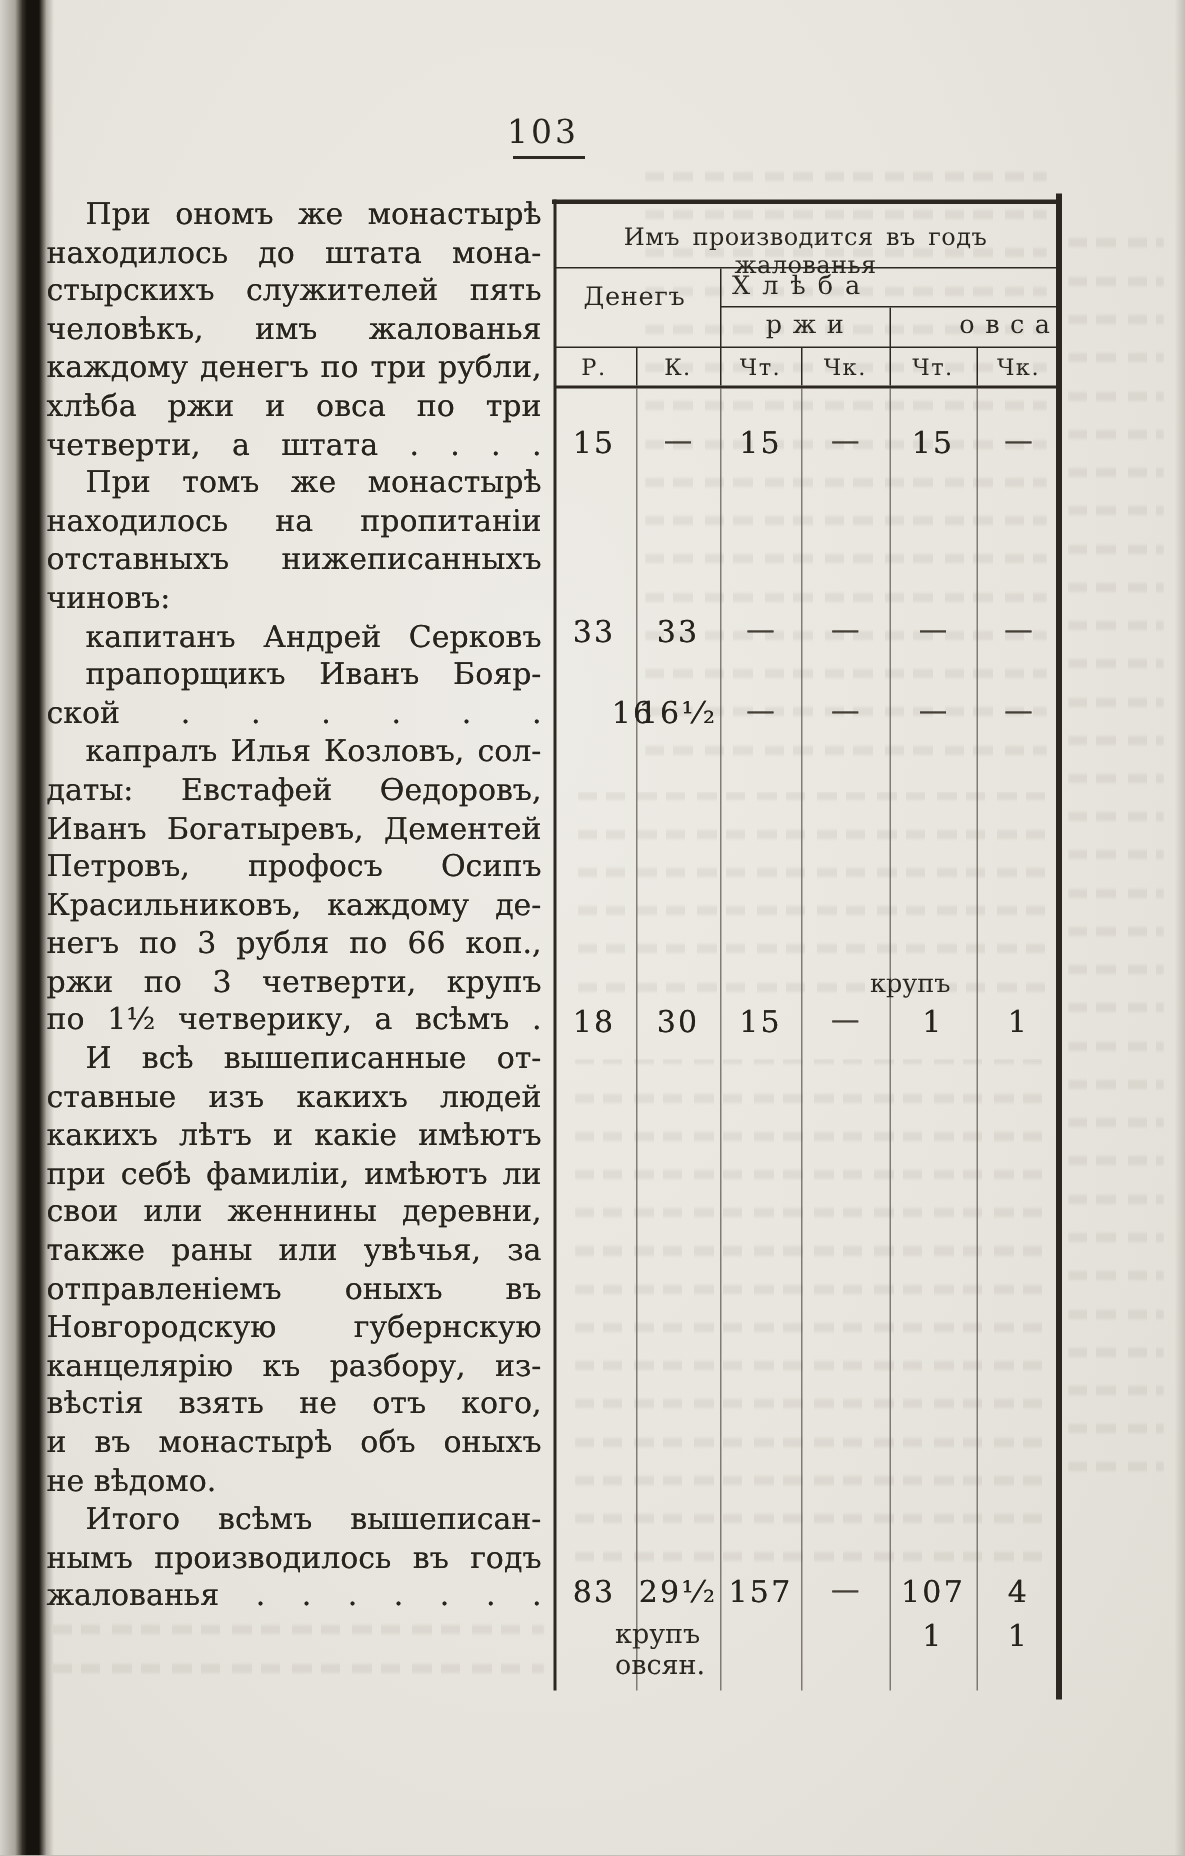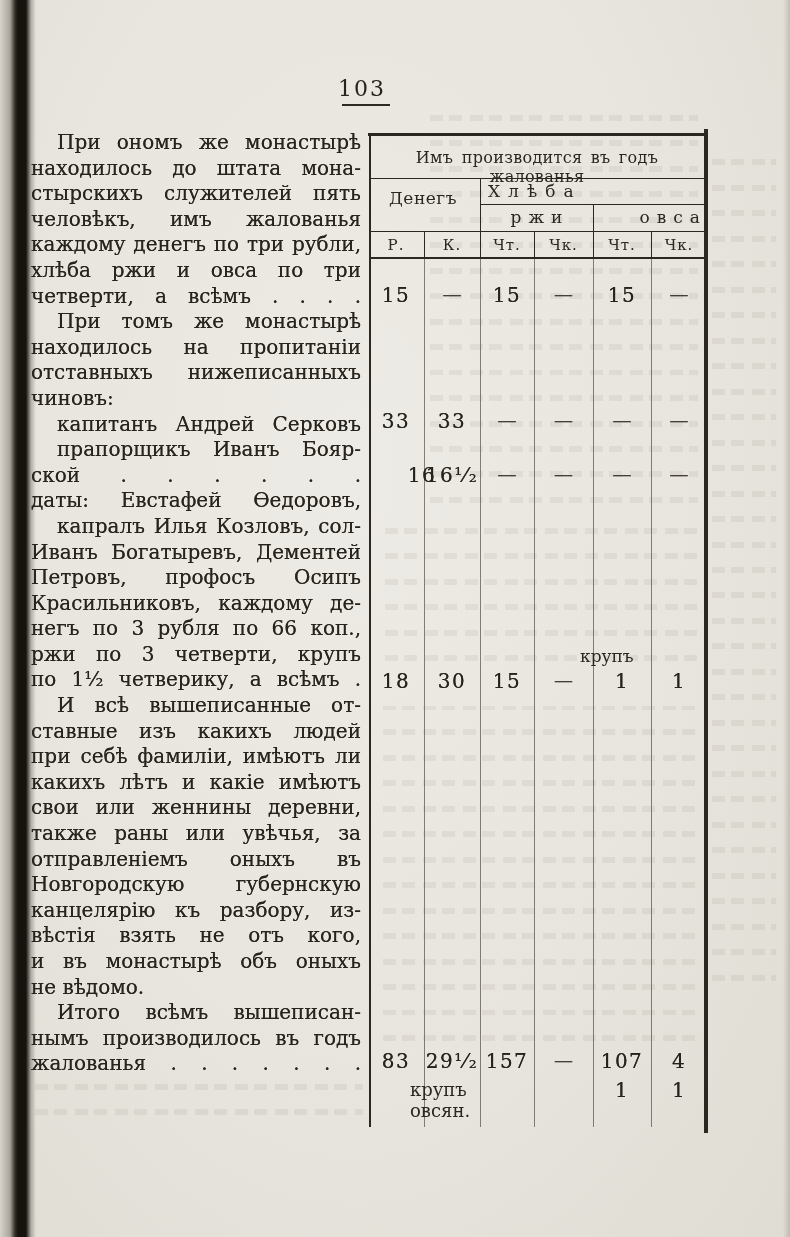--- a/index.html
+++ b/index.html
@@ -70,40 +70,40 @@
   <div class="pagenum">103</div>
   <div class="pagenum-rule"></div>
 
   <div class="bodytext">
       <div class="bline ind">При ономъ же монастырѣ</div>
       <div class="bline">находилось до штата мона-</div>
       <div class="bline">стырскихъ служителей пять</div>
       <div class="bline">человѣкъ, имъ жалованья</div>
       <div class="bline">каждому денегъ по три рубли,</div>
       <div class="bline">хлѣба ржи и овса по три</div>
-      <div class="bline">четверти, а всѣмъ . . . .</div>
+      <div class="bline">четверти, а штата . . . .</div>
       <div class="bline ind">При томъ же монастырѣ</div>
       <div class="bline">находилось на пропитаніи</div>
       <div class="bline">отставныхъ нижеписанныхъ</div>
       <div class="bline nj">чиновъ:</div>
       <div class="bline ind">капитанъ Андрей Серковъ</div>
       <div class="bline ind">прапорщикъ Иванъ Бояр-</div>
       <div class="bline">ской . . . . . .</div>
+      <div class="bline ind">капралъ Илья Козловъ, сол-</div>
       <div class="bline">даты: Евстафей Ѳедоровъ,</div>
-      <div class="bline ind">капралъ Илья Козловъ, сол-</div>
       <div class="bline">Иванъ Богатыревъ, Дементей</div>
       <div class="bline">Петровъ, профосъ Осипъ</div>
       <div class="bline">Красильниковъ, каждому де-</div>
       <div class="bline">негъ по 3 рубля по 66 коп.,</div>
       <div class="bline">ржи по 3 четверти, крупъ</div>
       <div class="bline">по 1¹⁄₂ четверику, а всѣмъ .</div>
       <div class="bline ind">И всѣ вышеписанные от-</div>
       <div class="bline">ставные изъ какихъ людей</div>
+      <div class="bline">какихъ лѣтъ и какіе имѣютъ</div>
       <div class="bline">при себѣ фамиліи, имѣютъ ли</div>
-      <div class="bline">какихъ лѣтъ и какіе имѣютъ</div>
       <div class="bline">свои или женнины деревни,</div>
       <div class="bline">также раны или увѣчья, за</div>
       <div class="bline">отправленіемъ оныхъ въ</div>
       <div class="bline">Новгородскую губернскую</div>
       <div class="bline">канцелярію къ разбору, из-</div>
       <div class="bline">вѣстія взять не отъ кого,</div>
       <div class="bline">и въ монастырѣ объ оныхъ</div>
       <div class="bline nj">не вѣдомо.</div>
       <div class="bline ind">Итого всѣмъ вышеписан-</div>
       <div class="bline">нымъ производилось въ годъ</div>

